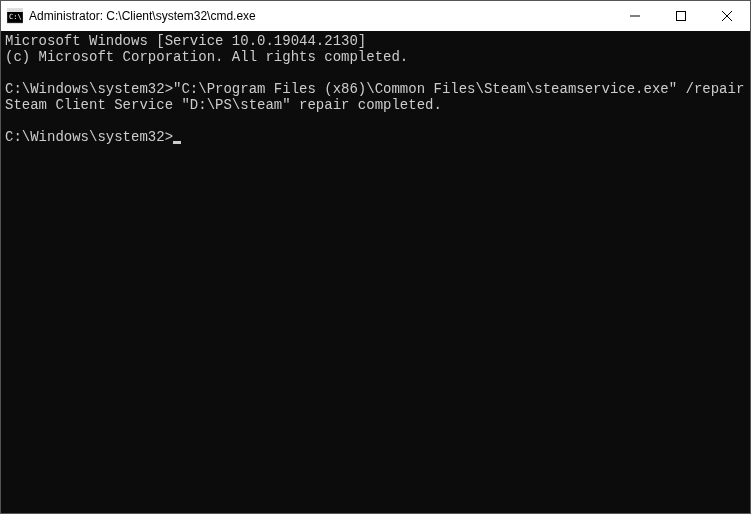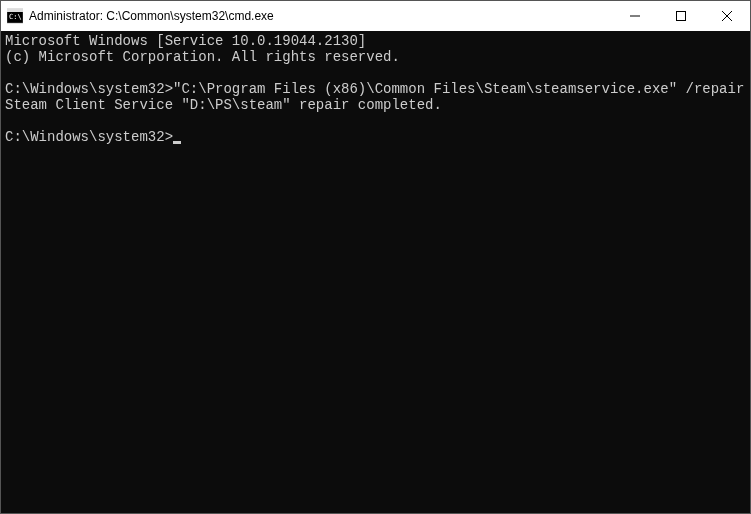--- a/index.html
+++ b/index.html
@@ -94,40 +94,40 @@
 
 <div class="window">
   <div class="titlebar">
     <span class="titlebar-icon">
       <svg viewBox="0 0 16 16">
         <rect x="0" y="1" width="16" height="14" fill="#000" stroke="#888" stroke-width="0.5"></rect>
         <rect x="0" y="1" width="16" height="3" fill="#ddd"></rect>
         <text x="2" y="11" font-size="7" fill="#fff" font-family="monospace">C:\</text>
       </svg>
     </span>
-    <span class="titlebar-text">Administrator: C:\Common\system32\cmd.exe</span>
+    <span class="titlebar-text">Administrator: C:\Client\system32\cmd.exe</span>
     <div class="titlebar-buttons">
       <div class="titlebar-btn">
         <svg width="10" height="10" viewBox="0 0 10 10">
             <line x1="0" y1="5" x2="10" y2="5" stroke="#000" stroke-width="1"></line>
           </svg>
       </div>
       <div class="titlebar-btn">
         <svg width="10" height="10" viewBox="0 0 10 10">
             <rect x="0.5" y="0.5" width="9" height="9" fill="none" stroke="#000" stroke-width="1"></rect>
           </svg>
       </div>
       <div class="titlebar-btn close">
         <svg width="10" height="10" viewBox="0 0 10 10">
             <line x1="0" y1="0" x2="10" y2="10" stroke="#000" stroke-width="1"></line>
             <line x1="10" y1="0" x2="0" y2="10" stroke="#000" stroke-width="1"></line>
           </svg>
       </div>
     </div>
   </div>
   <div class="terminal"><span>Microsoft Windows [Service 10.0.19044.2130]</span>
-<span>(c) Microsoft Corporation. All rights reserved.</span>
+<span>(c) Microsoft Corporation. All rights completed.</span>
 
 <span>C:\Windows\system32&gt;</span><span>"C:\Program Files (x86)\Common Files\Steam\steamservice.exe" /repair</span>
 <span>Steam Client Service "D:\PS\steam" repair completed.</span>
 
 <span>C:\Windows\system32&gt;</span><span class="cursor"></span></div>
 </div>
 
 </body></html>

